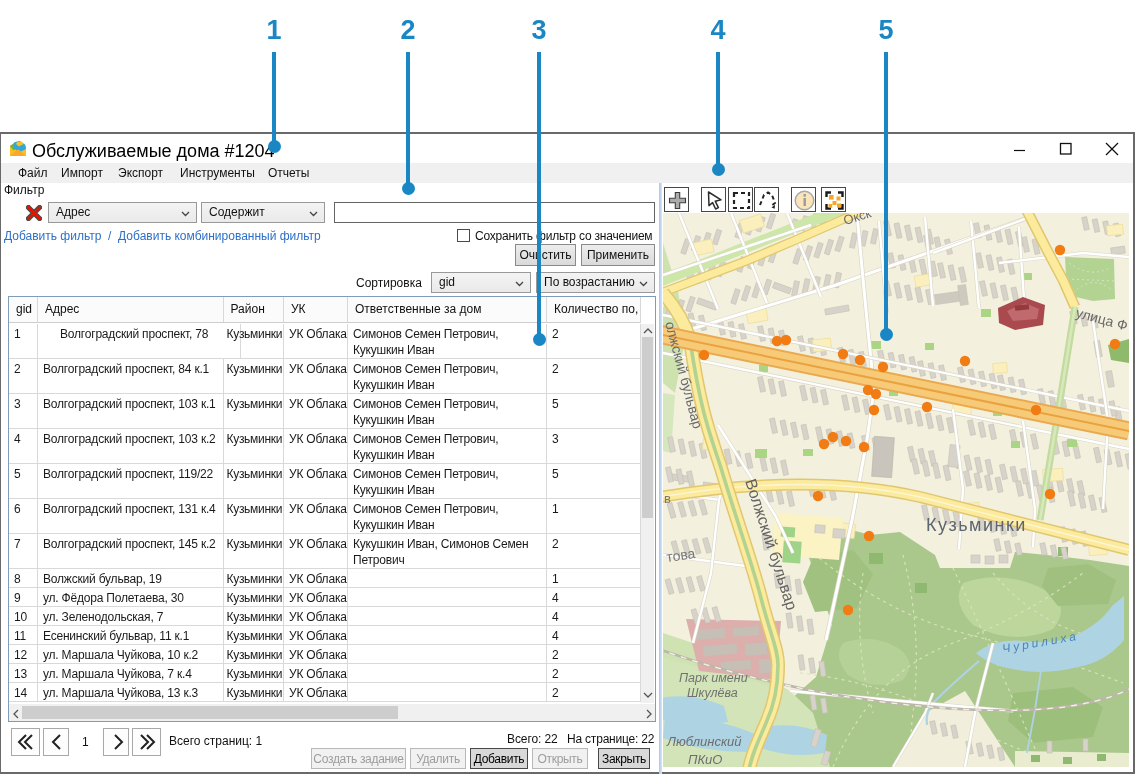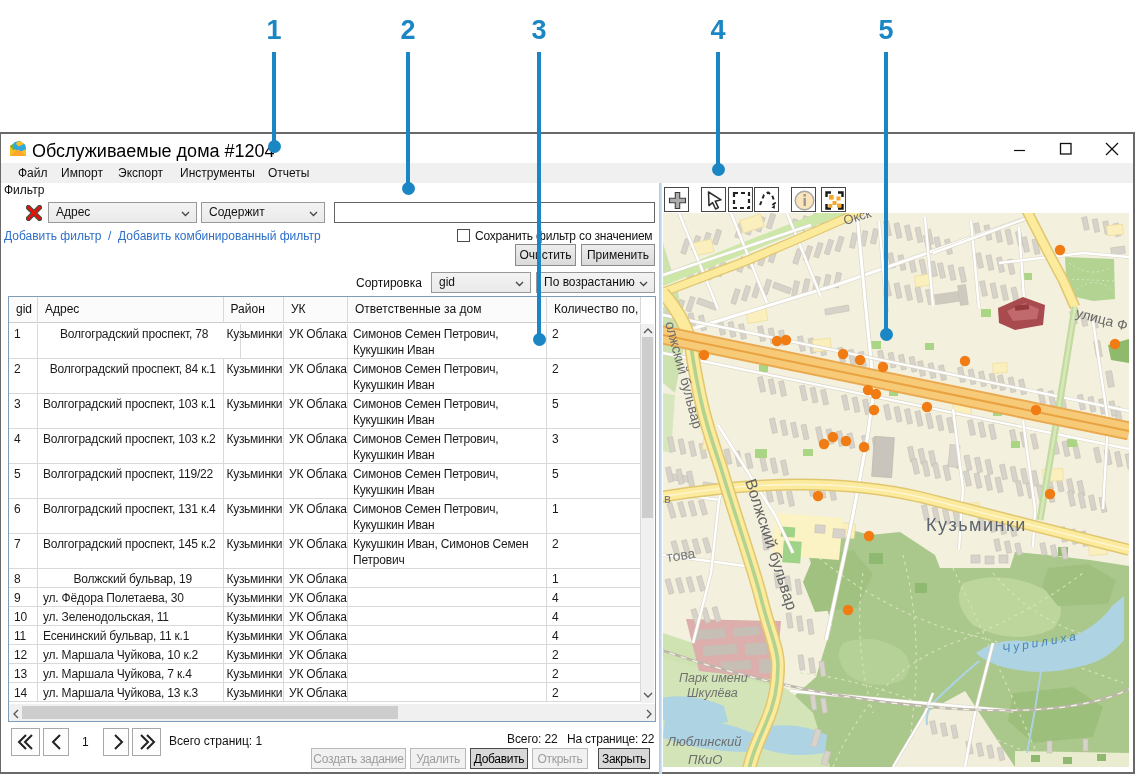--- a/index.html
+++ b/index.html
@@ -104,21 +104,21 @@
         <div class="rw" style="top:27px;height:35px">
           <div class="tc" style="left:0px;width:29px;height:34px;white-space:nowrap;">1</div>
           <div class="tc" style="left:29px;width:185.5px;height:34px;white-space:nowrap;margin-left:17px;">Волгоградский проспект, 78</div>
           <div class="tc" style="left:214.5px;width:60.5px;height:34px;white-space:nowrap;padding-left:3px;letter-spacing:-0.3px;">Кузьминки</div>
           <div class="tc" style="left:275px;width:64px;height:34px;white-space:nowrap;">УК Облака</div>
           <div class="tc" style="left:339px;width:199px;height:34px;">Симонов Семен Петрович, Кукушкин Иван</div>
           <div class="tc" style="left:538px;width:94px;height:34px;white-space:nowrap;">2</div>
         </div>
         <div class="rw" style="top:62px;height:35px">
           <div class="tc" style="left:0px;width:29px;height:34px;white-space:nowrap;">2</div>
-          <div class="tc" style="left:29px;width:185.5px;height:34px;white-space:nowrap;text-align:center;">Волгоградский проспект, 84 к.1</div>
+          <div class="tc" style="left:29px;width:185.5px;height:34px;white-space:nowrap;">Волгоградский проспект, 84 к.1</div>
           <div class="tc" style="left:214.5px;width:60.5px;height:34px;white-space:nowrap;padding-left:3px;letter-spacing:-0.3px;">Кузьминки</div>
           <div class="tc" style="left:275px;width:64px;height:34px;white-space:nowrap;">УК Облака</div>
           <div class="tc" style="left:339px;width:199px;height:34px;">Симонов Семен Петрович, Кукушкин Иван</div>
           <div class="tc" style="left:538px;width:94px;height:34px;white-space:nowrap;">2</div>
         </div>
         <div class="rw" style="top:97px;height:35px">
           <div class="tc" style="left:0px;width:29px;height:34px;white-space:nowrap;">3</div>
           <div class="tc" style="left:29px;width:185.5px;height:34px;white-space:nowrap;">Волгоградский проспект, 103 к.1</div>
           <div class="tc" style="left:214.5px;width:60.5px;height:34px;white-space:nowrap;padding-left:3px;letter-spacing:-0.3px;">Кузьминки</div>
           <div class="tc" style="left:275px;width:64px;height:34px;white-space:nowrap;">УК Облака</div>
@@ -152,37 +152,37 @@
         <div class="rw" style="top:237px;height:35px">
           <div class="tc" style="left:0px;width:29px;height:34px;white-space:nowrap;">7</div>
           <div class="tc" style="left:29px;width:185.5px;height:34px;white-space:nowrap;">Волгоградский проспект, 145 к.2</div>
           <div class="tc" style="left:214.5px;width:60.5px;height:34px;white-space:nowrap;padding-left:3px;letter-spacing:-0.3px;">Кузьминки</div>
           <div class="tc" style="left:275px;width:64px;height:34px;white-space:nowrap;">УК Облака</div>
           <div class="tc" style="left:339px;width:199px;height:34px;">Кукушкин Иван, Симонов Семен Петрович</div>
           <div class="tc" style="left:538px;width:94px;height:34px;white-space:nowrap;">2</div>
         </div>
         <div class="rw" style="top:272px;height:19px">
           <div class="tc" style="left:0px;width:29px;height:18px;white-space:nowrap;">8</div>
-          <div class="tc" style="left:29px;width:185.5px;height:18px;white-space:nowrap;text-align:center;">Волжский бульвар, 19</div>
+          <div class="tc" style="left:29px;width:185.5px;height:18px;white-space:nowrap;">Волжский бульвар, 19</div>
           <div class="tc" style="left:214.5px;width:60.5px;height:18px;white-space:nowrap;padding-left:3px;letter-spacing:-0.3px;">Кузьминки</div>
           <div class="tc" style="left:275px;width:64px;height:18px;white-space:nowrap;">УК Облака</div>
           <div class="tc" style="left:339px;width:199px;height:18px;"></div>
           <div class="tc" style="left:538px;width:94px;height:18px;white-space:nowrap;">1</div>
         </div>
         <div class="rw" style="top:291px;height:19px">
           <div class="tc" style="left:0px;width:29px;height:18px;white-space:nowrap;">9</div>
           <div class="tc" style="left:29px;width:185.5px;height:18px;white-space:nowrap;">ул. Фёдора Полетаева, 30</div>
           <div class="tc" style="left:214.5px;width:60.5px;height:18px;white-space:nowrap;padding-left:3px;letter-spacing:-0.3px;">Кузьминки</div>
           <div class="tc" style="left:275px;width:64px;height:18px;white-space:nowrap;">УК Облака</div>
           <div class="tc" style="left:339px;width:199px;height:18px;"></div>
           <div class="tc" style="left:538px;width:94px;height:18px;white-space:nowrap;">4</div>
         </div>
         <div class="rw" style="top:310px;height:19px">
           <div class="tc" style="left:0px;width:29px;height:18px;white-space:nowrap;">10</div>
-          <div class="tc" style="left:29px;width:185.5px;height:18px;white-space:nowrap;">ул. Зеленодольская, 11</div>
+          <div class="tc" style="left:29px;width:185.5px;height:18px;white-space:nowrap;">ул. Зеленодольская, 7</div>
           <div class="tc" style="left:214.5px;width:60.5px;height:18px;white-space:nowrap;padding-left:3px;letter-spacing:-0.3px;">Кузьминки</div>
           <div class="tc" style="left:275px;width:64px;height:18px;white-space:nowrap;">УК Облака</div>
           <div class="tc" style="left:339px;width:199px;height:18px;"></div>
           <div class="tc" style="left:538px;width:94px;height:18px;white-space:nowrap;">4</div>
         </div>
         <div class="rw" style="top:329px;height:19px">
           <div class="tc" style="left:0px;width:29px;height:18px;white-space:nowrap;">11</div>
           <div class="tc" style="left:29px;width:185.5px;height:18px;white-space:nowrap;">Есенинский бульвар, 11 к.1</div>
           <div class="tc" style="left:214.5px;width:60.5px;height:18px;white-space:nowrap;padding-left:3px;letter-spacing:-0.3px;">Кузьминки</div>
           <div class="tc" style="left:275px;width:64px;height:18px;white-space:nowrap;">УК Облака</div>

